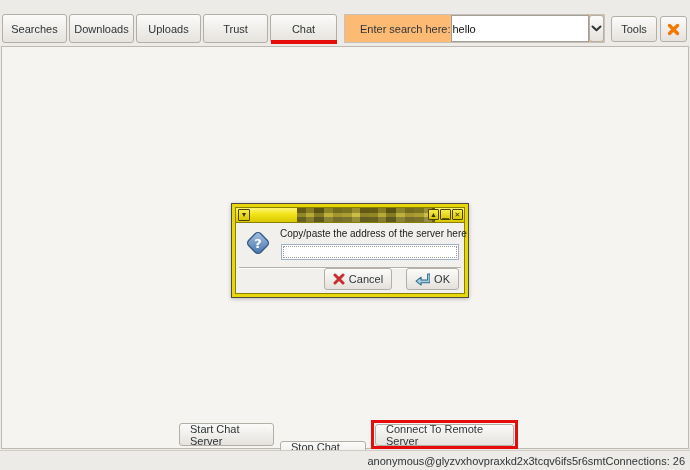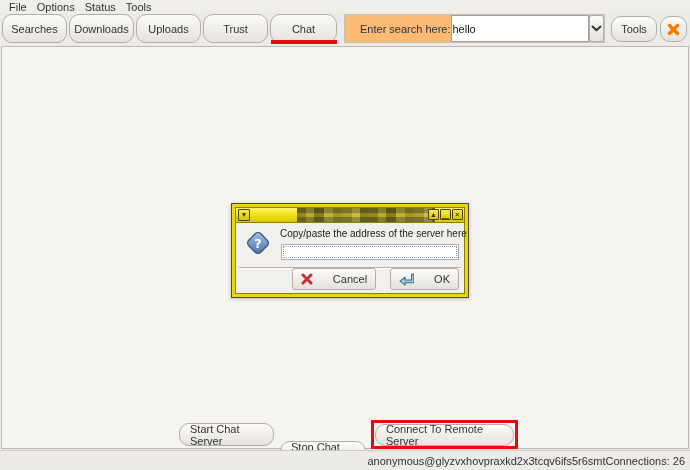--- a/index.html
+++ b/index.html
@@ -13,21 +13,21 @@
 
   
   .menubar { position:absolute; left:0; top:0; width:100%; height:13px;
     display:flex; align-items:center; padding-left:4px; background:#f0eeeb; }
   .menubar span { padding:0 5px; cursor:default; }
 
   
   .toolbar { position:absolute; left:0; top:13px; width:100%; height:33px; }
   .btn {
     background:linear-gradient(#fbfbfa,#eeece8 60%,#e6e3de);
-    border:1px solid #b3aea6; border-radius:10px;
+    border:1px solid #b3aea6; border-radius:3px;
     display:flex; align-items:center; justify-content:center;
     color:#2e3436; cursor:default;
   }
   .tab { position:absolute; top:1px; height:29px; }
   .tab0 { left:2px;   width:65px; }
   .tab1 { left:69px;  width:65px; }
   .tab2 { left:136px; width:65px; }
   .tab3 { left:203px; width:65px; }
   .tab4 { left:270px; width:67px; }
 
@@ -78,42 +78,36 @@
   .dlg-body { flex:1; position:relative; }
   .dlg-icon { position:absolute; left:6px; top:4px; }
   .dlg-msg { position:absolute; left:44px; right:2px; top:5px; text-align:center;
     font-size:10px; color:#1a1a1a; white-space:nowrap; }
   .dlg-input { position:absolute; left:45px; right:5px; top:21px; height:16px;
     background:#fff; border:1px solid #9fb2c6; outline:1px dotted #9a9a9a; outline-offset:-3px;
     font:11px "Liberation Sans",sans-serif; padding:0 3px; }
   .dlg-sep { position:absolute; left:3px; right:3px; top:44px; height:2px;
     border-top:1px solid #b5b1aa; border-bottom:1px solid #fff; }
   .dlg-actions { position:absolute; right:5px; bottom:3px; display:flex; gap:14px; }
-  .dlg-btn { height:22px; display:flex; align-items:center; gap:20px; padding:0 8px;
+  .dlg-btn { height:22px; display:flex; align-items:center; gap:4px; padding:0 8px;
     background:linear-gradient(#fbfbfa,#eeece8 60%,#e4e1dc);
     border:1px solid #b3aea6; border-radius:3px; }
 
   
   .statusbar { position:absolute; left:0; top:450px; width:100%; height:20px;
     background:#edebe7; border-top:1px solid #cfccc5;
     display:flex; align-items:center; justify-content:flex-end; padding:0 5px; }
 
   .icon { display:inline-flex; align-items:center; justify-content:center; }
 </style>
 </head>
 <body>
 
 <div class="app" style="--ann:#e60c0c;">
 
-  <div class="menubar">
-    <span>File</span>
-    <span>Options</span>
-    <span>Status</span>
-    <span>Tools</span>
-  </div>
 
   <div class="toolbar">
     <div class="btn tab tab0">Searches</div>
     <div class="btn tab tab1">Downloads</div>
     <div class="btn tab tab2">Uploads</div>
     <div class="btn tab tab3">Trust</div>
     <div class="btn tab tab4">Chat</div>
 
     <div class="search-panel">
       <span class="search-label">Enter search here:</span>

